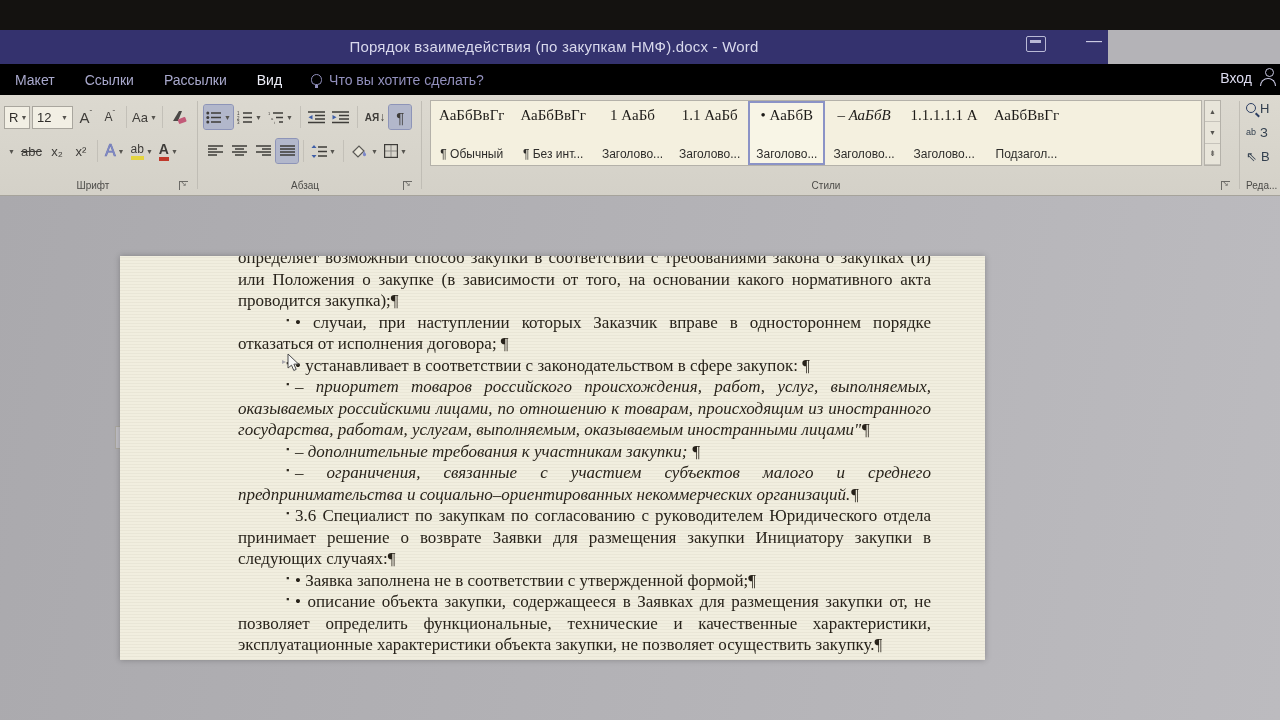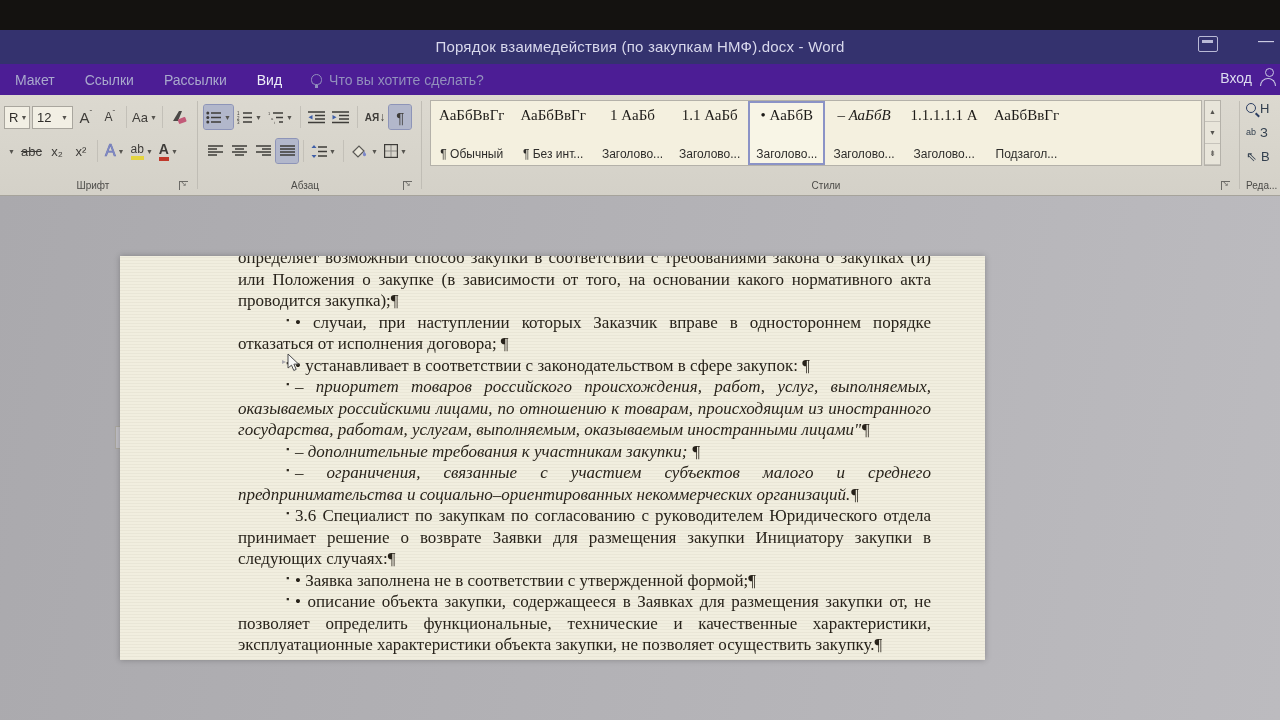--- a/index.html
+++ b/index.html
@@ -4,27 +4,27 @@
 <style>
   * { margin:0; padding:0; box-sizing:border-box; }
   html,body { background:#000; }
   #screen {
     position:relative; width:1280px; height:720px; overflow:hidden;
     font-family:"Liberation Sans", sans-serif; background:#b4b3b7;
   }
   
   #bezel { position:absolute; left:0; top:0; width:1280px; height:30px; background:#141210; }
   
-  #titlebar { position:absolute; left:0; top:30px; width:1280px; height:34px; background:#34326e; }
+  #titlebar { position:absolute; left:0; top:30px; width:1108px; height:34px; background:#34326e; }
   #title { position:absolute; left:0; right:0; top:8px; text-align:center; color:#d8d8ec; font-size:15px; letter-spacing:.2px; }
   #ribbon-display-btn { position:absolute; right:62px; top:6px; width:20px; height:16px; border:1.5px solid #b9b9d6; border-radius:2px; }
   #ribbon-display-btn:after{ content:""; position:absolute; left:3px; top:3px; width:11px; height:3px; background:#b9b9d6; }
   #min-btn { position:absolute; right:6px; top:2px; color:#cfcfe6; font-size:16px; }
   
-  #tabrow { position:absolute; left:0; top:64px; width:1280px; height:31px; background:#4c1d95; display:flex; align-items:center; }
+  #tabrow { position:absolute; left:0; top:64px; width:1280px; height:31px; background:#000000; display:flex; align-items:center; }
   .tab { color:#a9a9cd; font-size:14px; padding:6px 15px; white-space:nowrap; }
   .tab.bright { color:#edeef8; }
   #tellme { display:flex; align-items:center; gap:7px; color:#9290bd; font-size:14px; padding-left:14px; }
   .bulb { width:11px; height:11px; border:1.5px solid #9290bd; border-radius:50% 50% 40% 40%; position:relative; }
   .bulb:after { content:""; position:absolute; left:2.5px; bottom:-4px; width:3px; height:3px; background:#9290bd; }
   #signin { position:absolute; right:28px; top:70px; color:#dddcf0; font-size:14px; }
   #person-icon { position:absolute; right:2px; top:68px; width:18px; height:18px; }
   #person-icon .head { width:9px; height:9px; border:1.6px solid #c9c8e2; border-radius:50%; margin:0 auto; }
   #person-icon .body { width:16px; height:8px; border:1.6px solid #c9c8e2; border-bottom:none; border-radius:8px 8px 0 0; margin-top:1px; }
   

